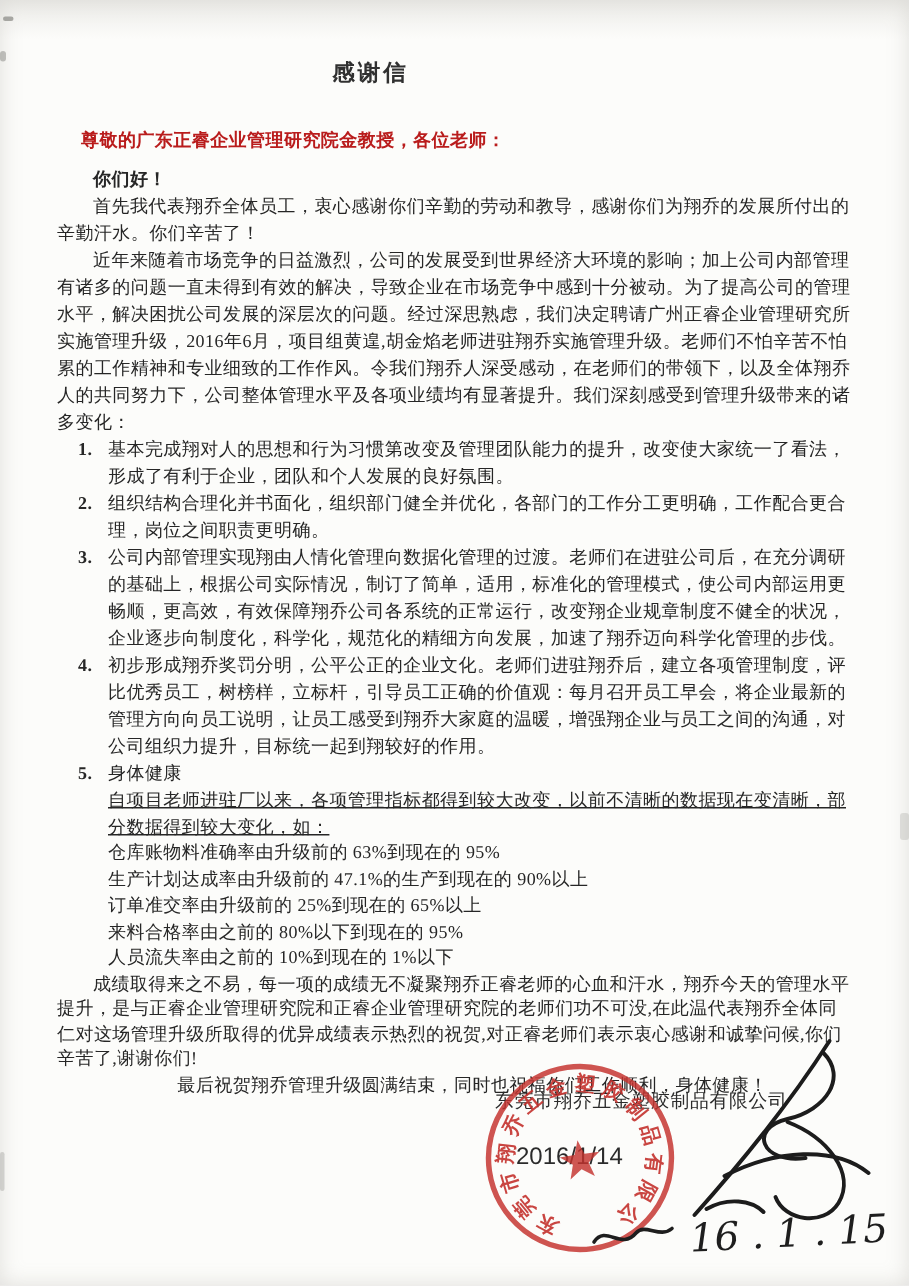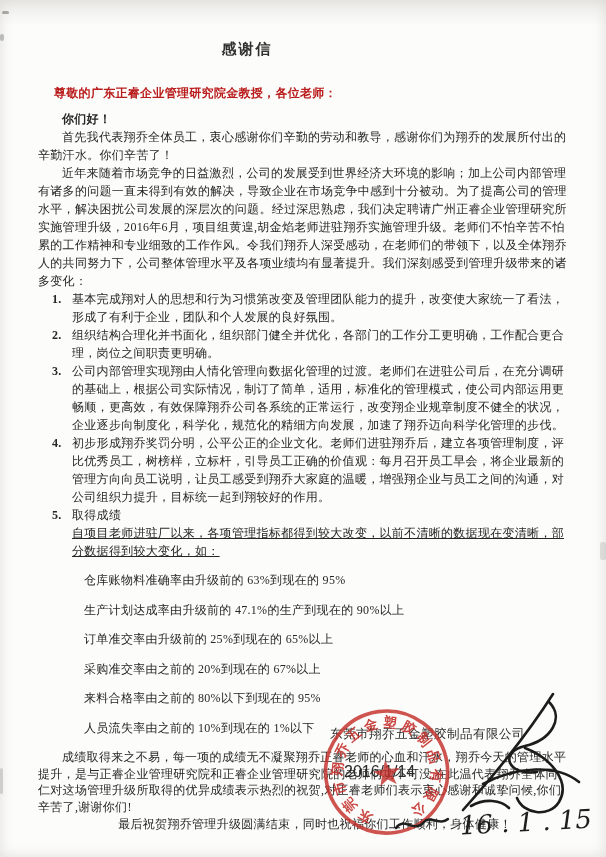--- a/index.html
+++ b/index.html
@@ -26,21 +26,21 @@
   .salutation{padding-left:16px;margin-bottom:8px;font-weight:600;color:#b91c1c;}
   .greeting{text-indent:2em;font-weight:700;}
   p.para{margin:0;text-indent:2em;}
   ol.points{margin:0;padding:0 0 0 20px;list-style:none;counter-reset:pt;}
   ol.points>li{position:relative;padding-left:14px;counter-increment:pt;}
   ol.points>li::before{
     content:counter(pt) ".";
     position:absolute;left:-6px;top:0;font-weight:600;
   }
   .results-intro{margin:0;text-decoration:underline;}
-  .result-line{margin:12px;line-height:17.5px;}
+  .result-line{margin:0;line-height:17.5px;}
   .closing{margin-top:12px;text-indent:2em;line-height:16.5px;}
   .final-wish{margin-top:14px;text-indent:2em;text-align:center;}
   .sign-block{
     position:absolute;left:330px;top:726px;width:240px;
     font-size:12.5px;line-height:17px;color:#2b2b2b;
   }
   .sign-company{letter-spacing:.5px;}
   .sign-date{margin-top:20px;margin-left:14px;font-weight:400;font-family:"Liberation Sans","DejaVu Sans",sans-serif;font-size:16px;}
   .seal{
     position:absolute;left:312px;top:692px;width:150px;height:165px;
@@ -84,27 +84,26 @@
     <p class="para greeting">你们好！</p>
     <p class="para">首先我代表翔乔全体员工，衷心感谢你们辛勤的劳动和教导，感谢你们为翔乔的发展所付出的辛勤汗水。你们辛苦了！</p>
     <p class="para">近年来随着市场竞争的日益激烈，公司的发展受到世界经济大环境的影响；加上公司内部管理有诸多的问题一直未得到有效的解决，导致企业在市场竞争中感到十分被动。为了提高公司的管理水平，解决困扰公司发展的深层次的问题。经过深思熟虑，我们决定聘请广州正睿企业管理研究所实施管理升级，2016年6月，项目组黄遑,胡金焰老师进驻翔乔实施管理升级。老师们不怕辛苦不怕累的工作精神和专业细致的工作作风。令我们翔乔人深受感动，在老师们的带领下，以及全体翔乔人的共同努力下，公司整体管理水平及各项业绩均有显著提升。我们深刻感受到管理升级带来的诸多变化：</p>
 
     <ol class="points">
       <li>基本完成翔对人的思想和行为习惯第改变及管理团队能力的提升，改变使大家统一了看法，形成了有利于企业，团队和个人发展的良好氛围。</li>
       <li>组织结构合理化并书面化，组织部门健全并优化，各部门的工作分工更明确，工作配合更合理，岗位之间职责更明确。</li>
       <li>公司内部管理实现翔由人情化管理向数据化管理的过渡。老师们在进驻公司后，在充分调研的基础上，根据公司实际情况，制订了简单，适用，标准化的管理模式，使公司内部运用更畅顺，更高效，有效保障翔乔公司各系统的正常运行，改变翔企业规章制度不健全的状况，企业逐步向制度化，科学化，规范化的精细方向发展，加速了翔乔迈向科学化管理的步伐。</li>
       <li>初步形成翔乔奖罚分明，公平公正的企业文化。老师们进驻翔乔后，建立各项管理制度，评比优秀员工，树榜样，立标杆，引导员工正确的价值观：每月召开员工早会，将企业最新的管理方向向员工说明，让员工感受到翔乔大家庭的温暖，增强翔企业与员工之间的沟通，对公司组织力提升，目标统一起到翔较好的作用。</li>
       <li>
-        <div>取得成绩</div>
+        <div>身体健康</div>
         <p class="results-intro">自项目老师进驻厂以来，各项管理指标都得到较大改变，以前不清晰的数据现在变清晰，部分数据得到较大变化，如：</p>
         <div>
           <p class="result-line">仓库账物料准确率由升级前的 63%到现在的 95%</p>
           <p class="result-line">生产计划达成率由升级前的 47.1%的生产到现在的 90%以上</p>
           <p class="result-line">订单准交率由升级前的 25%到现在的 65%以上</p>
-          <p class="result-line">采购准交率由之前的 20%到现在的 67%以上</p>
           <p class="result-line">来料合格率由之前的 80%以下到现在的 95%</p>
           <p class="result-line">人员流失率由之前的 10%到现在的 1%以下</p>
         </div>
       </li>
     </ol>
 
     <p class="para closing">成绩取得来之不易，每一项的成绩无不凝聚翔乔正睿老师的心血和汗水，翔乔今天的管理水平提升，是与正睿企业管理研究院和正睿企业管理研究院的老师们功不可没,在此温代表翔乔全体同仁对这场管理升级所取得的优异成绩表示热烈的祝贺,对正睿老师们表示衷心感谢和诚挚问候,你们辛苦了,谢谢你们!</p>
     <p class="para final-wish">最后祝贺翔乔管理升级圆满结束，同时也祝福你们工作顺利，身体健康！</p>
   </div>
 

